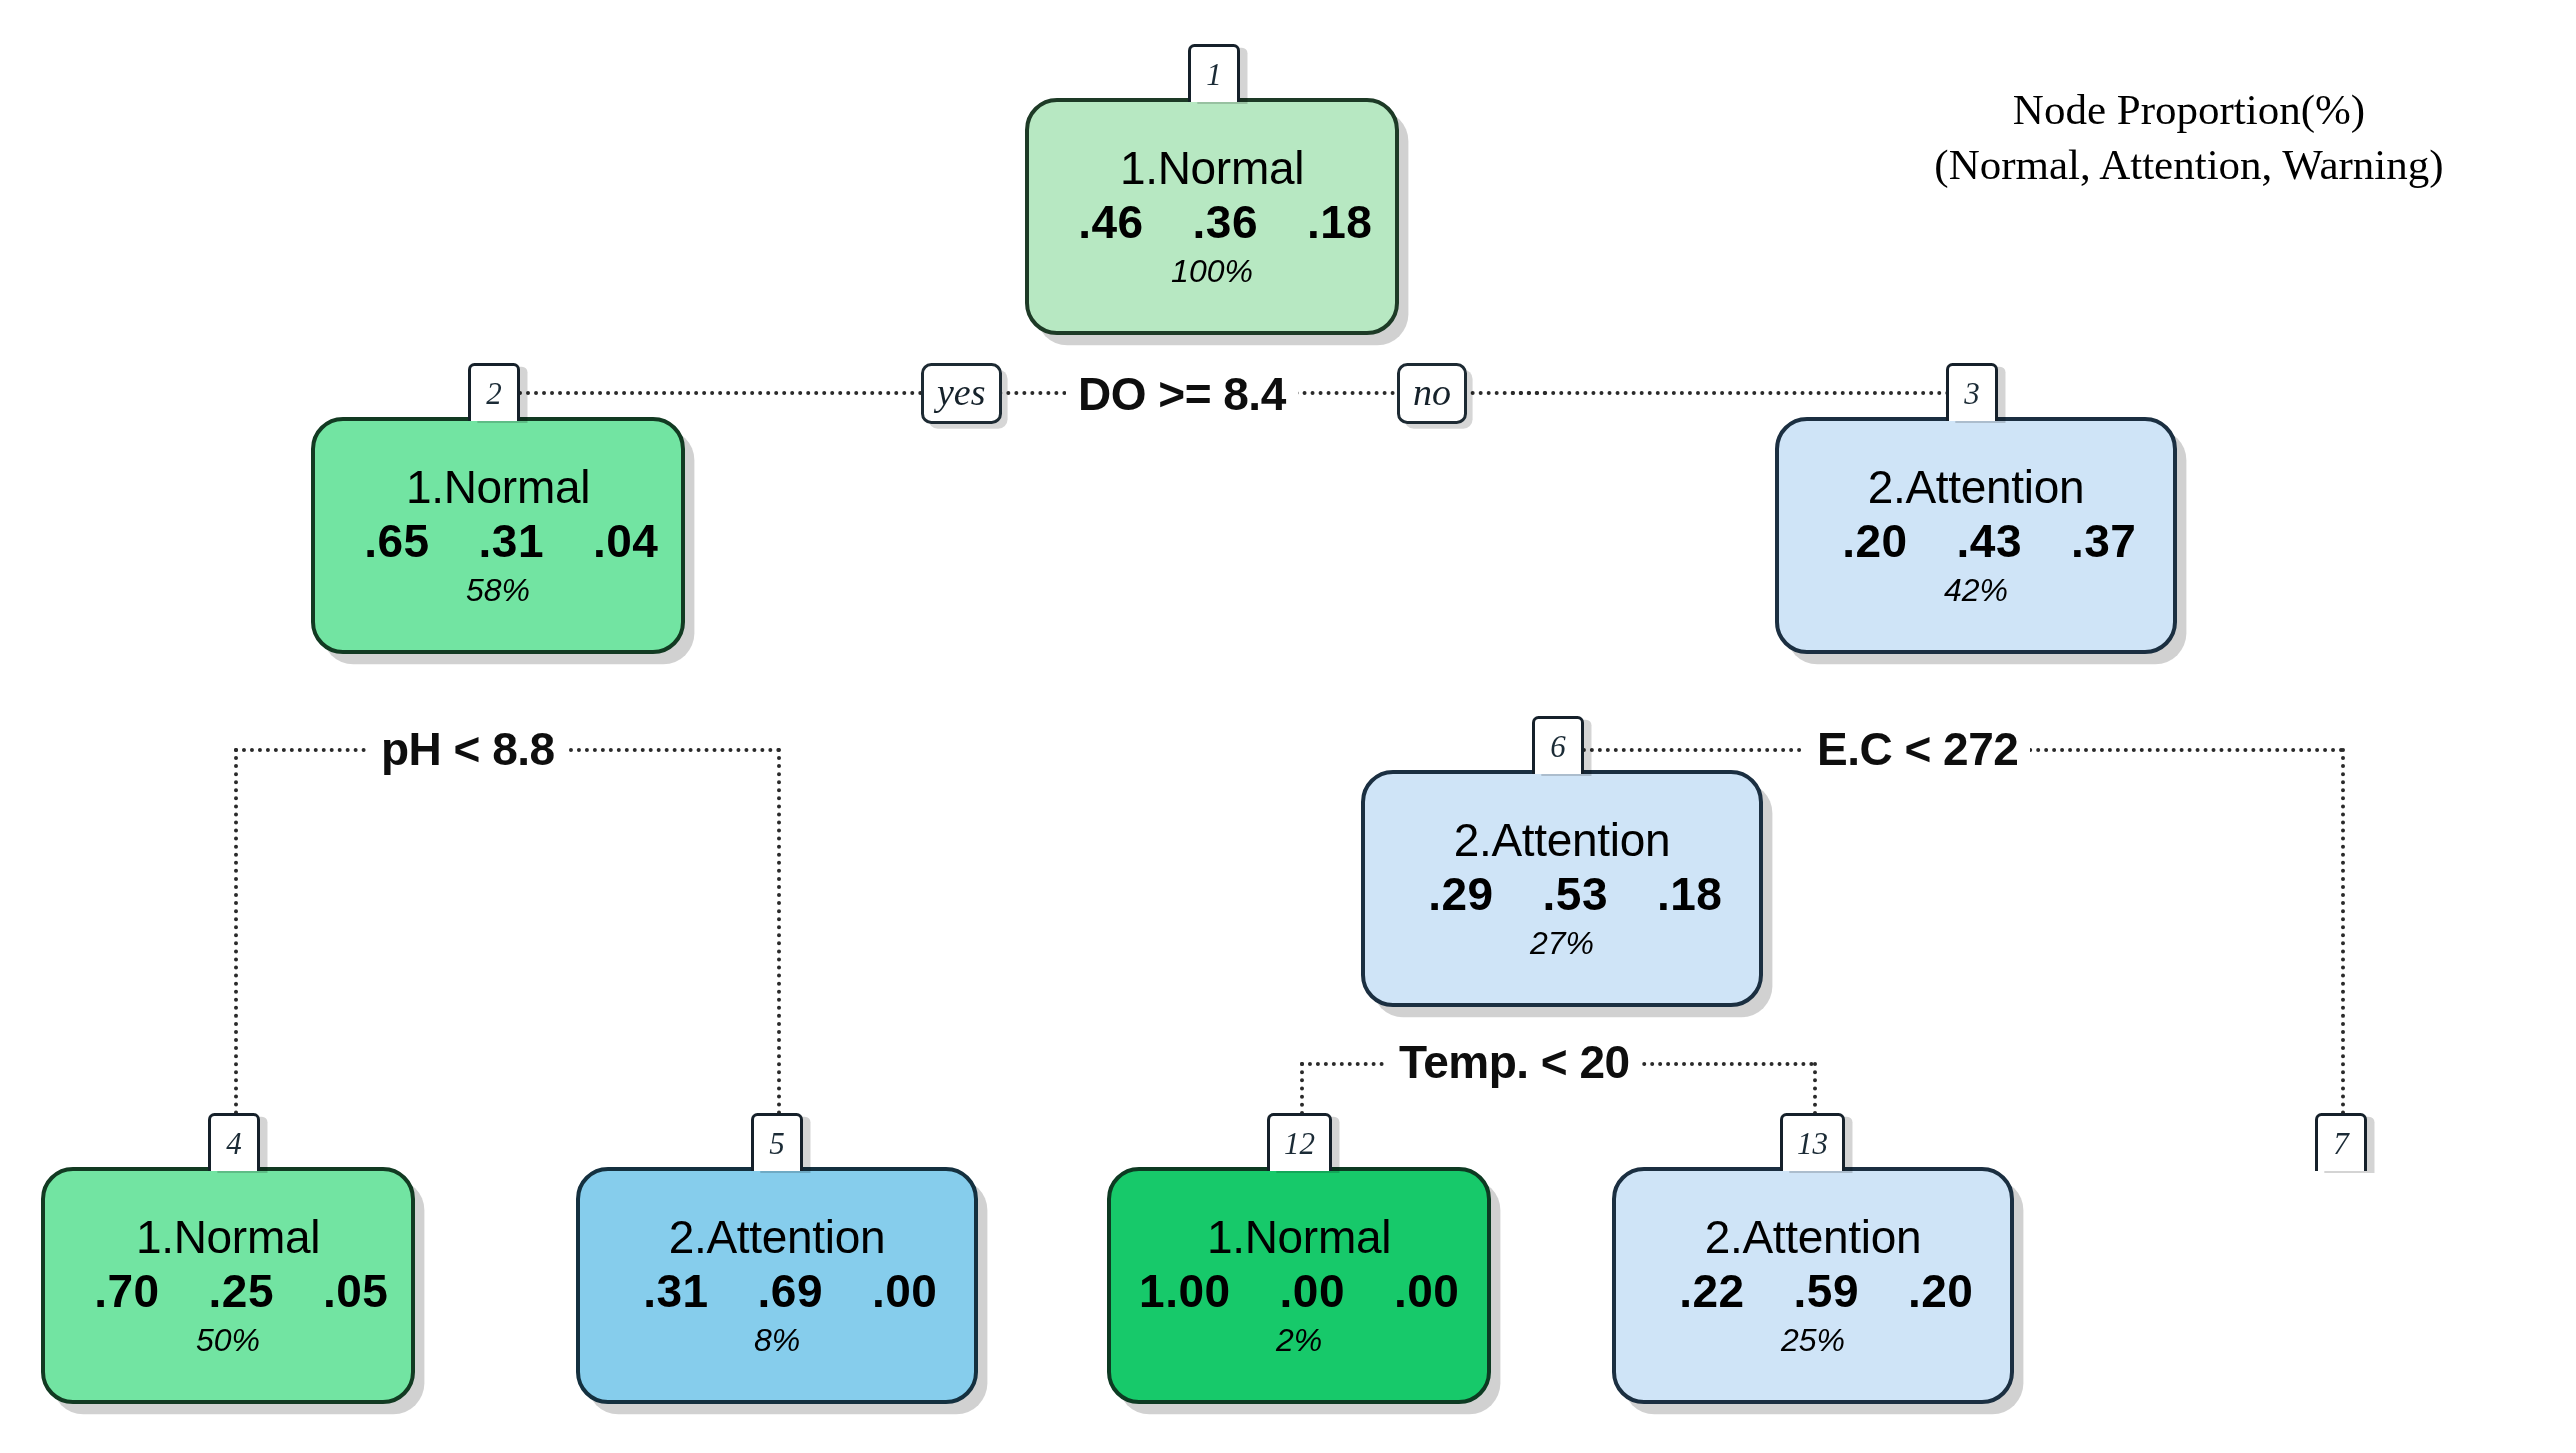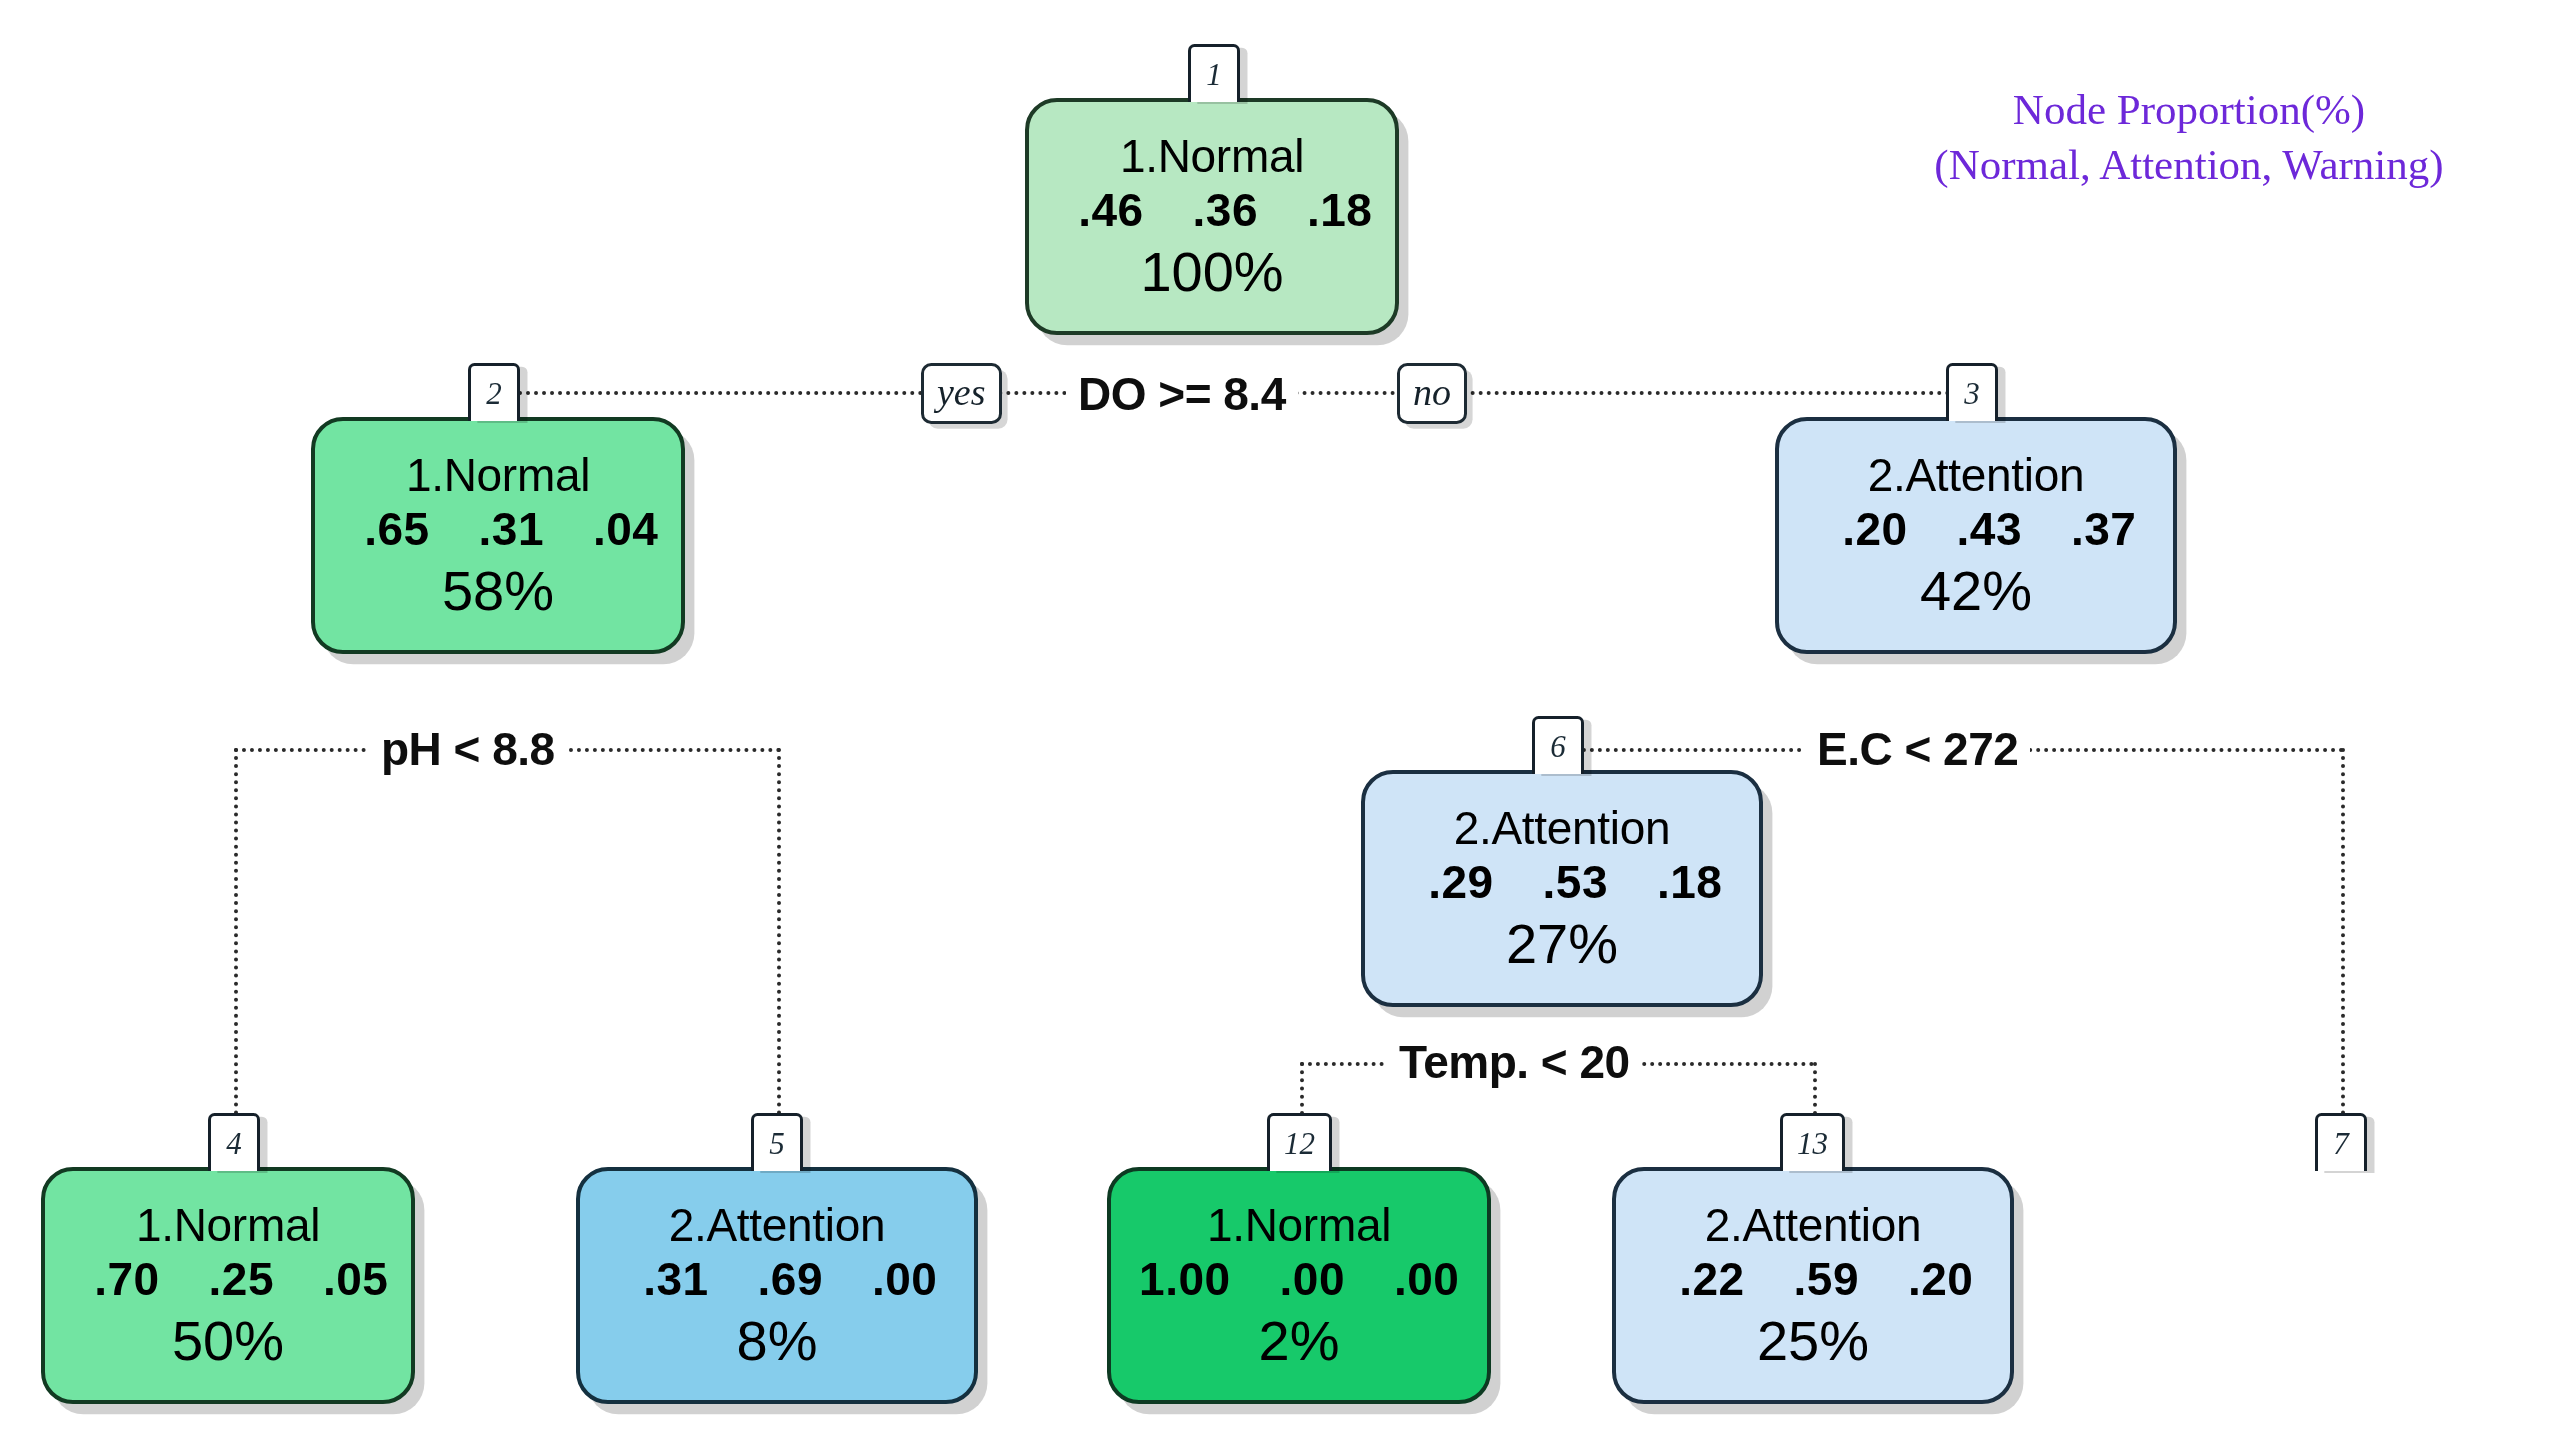--- a/index.html
+++ b/index.html
@@ -12,21 +12,21 @@
     width:2576px;
     height:1454px;
     background:#ffffff;
     overflow:hidden;
   }
 
   
   .legend{
     position:absolute;
     font-family:"Liberation Serif", serif;
-    color:#6d28d9;
+    color:#000000;
     font-size:43px;
     line-height:1.28;
     text-align:center;
     white-space:nowrap;
   }
 
   
   .node{
     position:absolute;
     box-sizing:border-box;
@@ -51,24 +51,25 @@
     font-size:46px;
     line-height:1.02;
     letter-spacing:0.5px;
     margin-top:6.5px;
     white-space:nowrap;
     font-weight:bold;
   }
   .node .n-probs span{display:inline-block;min-width:92px;text-align:right;}
   .node .n-probs span+span{margin-left:22.4px;}
   .node .n-pct{
-    font-size:56px;
+    font-size:32px;
     line-height:1.02;
     margin-top:9.4px;
     white-space:nowrap;
+    font-style:italic;
   }
 
   .green-light{background:#b7e8c2;border-color:#1d3a26;}
   .green-mid{background:#72e4a2;border-color:#123a22;}
   .green-deep{background:#17c96a;border-color:#0d3a22;}
   .blue-light{background:#cfe4f7;border-color:#1b2f41;}
   .blue-mid{background:#86cdec;border-color:#14303f;}
   .orange{background:#fbb066;border-color:#3d2308;}
 
   

